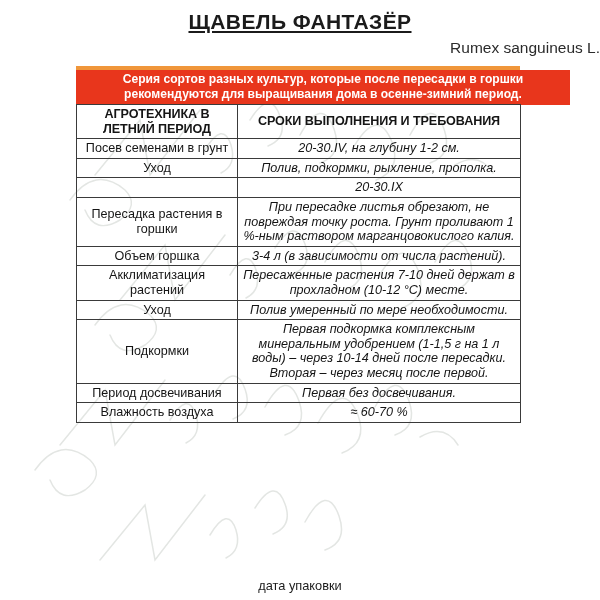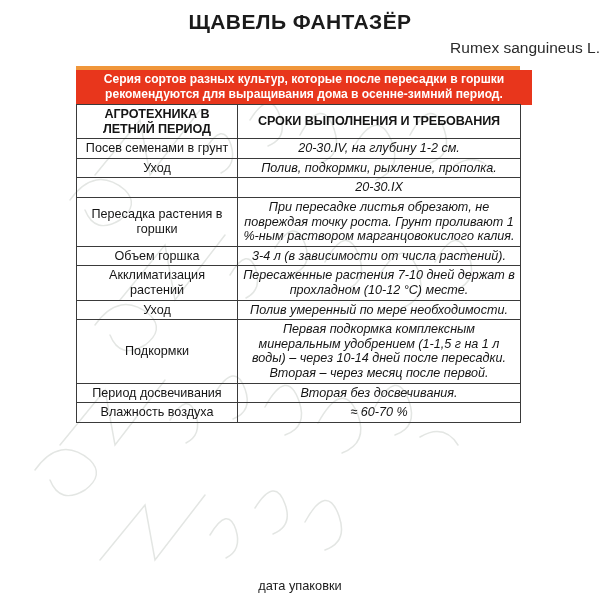--- a/index.html
+++ b/index.html
@@ -26,40 +26,41 @@
 
   
   .title{
     text-align:center;
     font-size:21px;
     font-weight:bold;
     letter-spacing:.4px;
     color:#1b1b1b;
     margin:10px 0 0 0;
     line-height:1.15;
+    text-decoration:underline;
   }
   .subtitle{
     text-align:right;
     font-size:15.5px;
     color:#2b2b2b;
     margin:5px 0 0 0;
     font-weight:normal;
   }
 
   
   .orange-rule{
     position:absolute;
     left:76px; top:66px;
     width:444px; height:4px;
     background:#f0963a;
   }
   .red-banner{
     position:absolute;
     left:76px; top:70px;
-    width:456px;
+    width:494px;
     box-sizing:border-box;
     background:#e8361c;
     color:#ffffff;
     font-size:12.1px;
     font-weight:bold;
     line-height:1.26;
     text-align:center;
     padding:2px 4px 3px 4px;
     letter-spacing:0px;
   }
@@ -198,21 +199,21 @@
         <tr>
           <td class="lbl">Уход</td>
           <td class="val">Полив умеренный по мере необходимости.</td>
         </tr>
         <tr>
           <td class="lbl tall">Подкормки</td>
           <td class="val tall">Первая подкормка комплексным минеральным удобрением (1-1,5 г на 1 л воды) – через 10-14 дней после пересадки. Вторая – через месяц после первой.</td>
         </tr>
         <tr>
           <td class="lbl">Период досвечивания</td>
-          <td class="val">Вторая без досвечивания.</td>
+          <td class="val">Первая без досвечивания.</td>
         </tr>
         <tr>
           <td class="lbl">Влажность воздуха</td>
           <td class="val">≈ 60-70 %</td>
         </tr>
       </tbody>
     </table>
   </div>
 
   <div class="footer">

